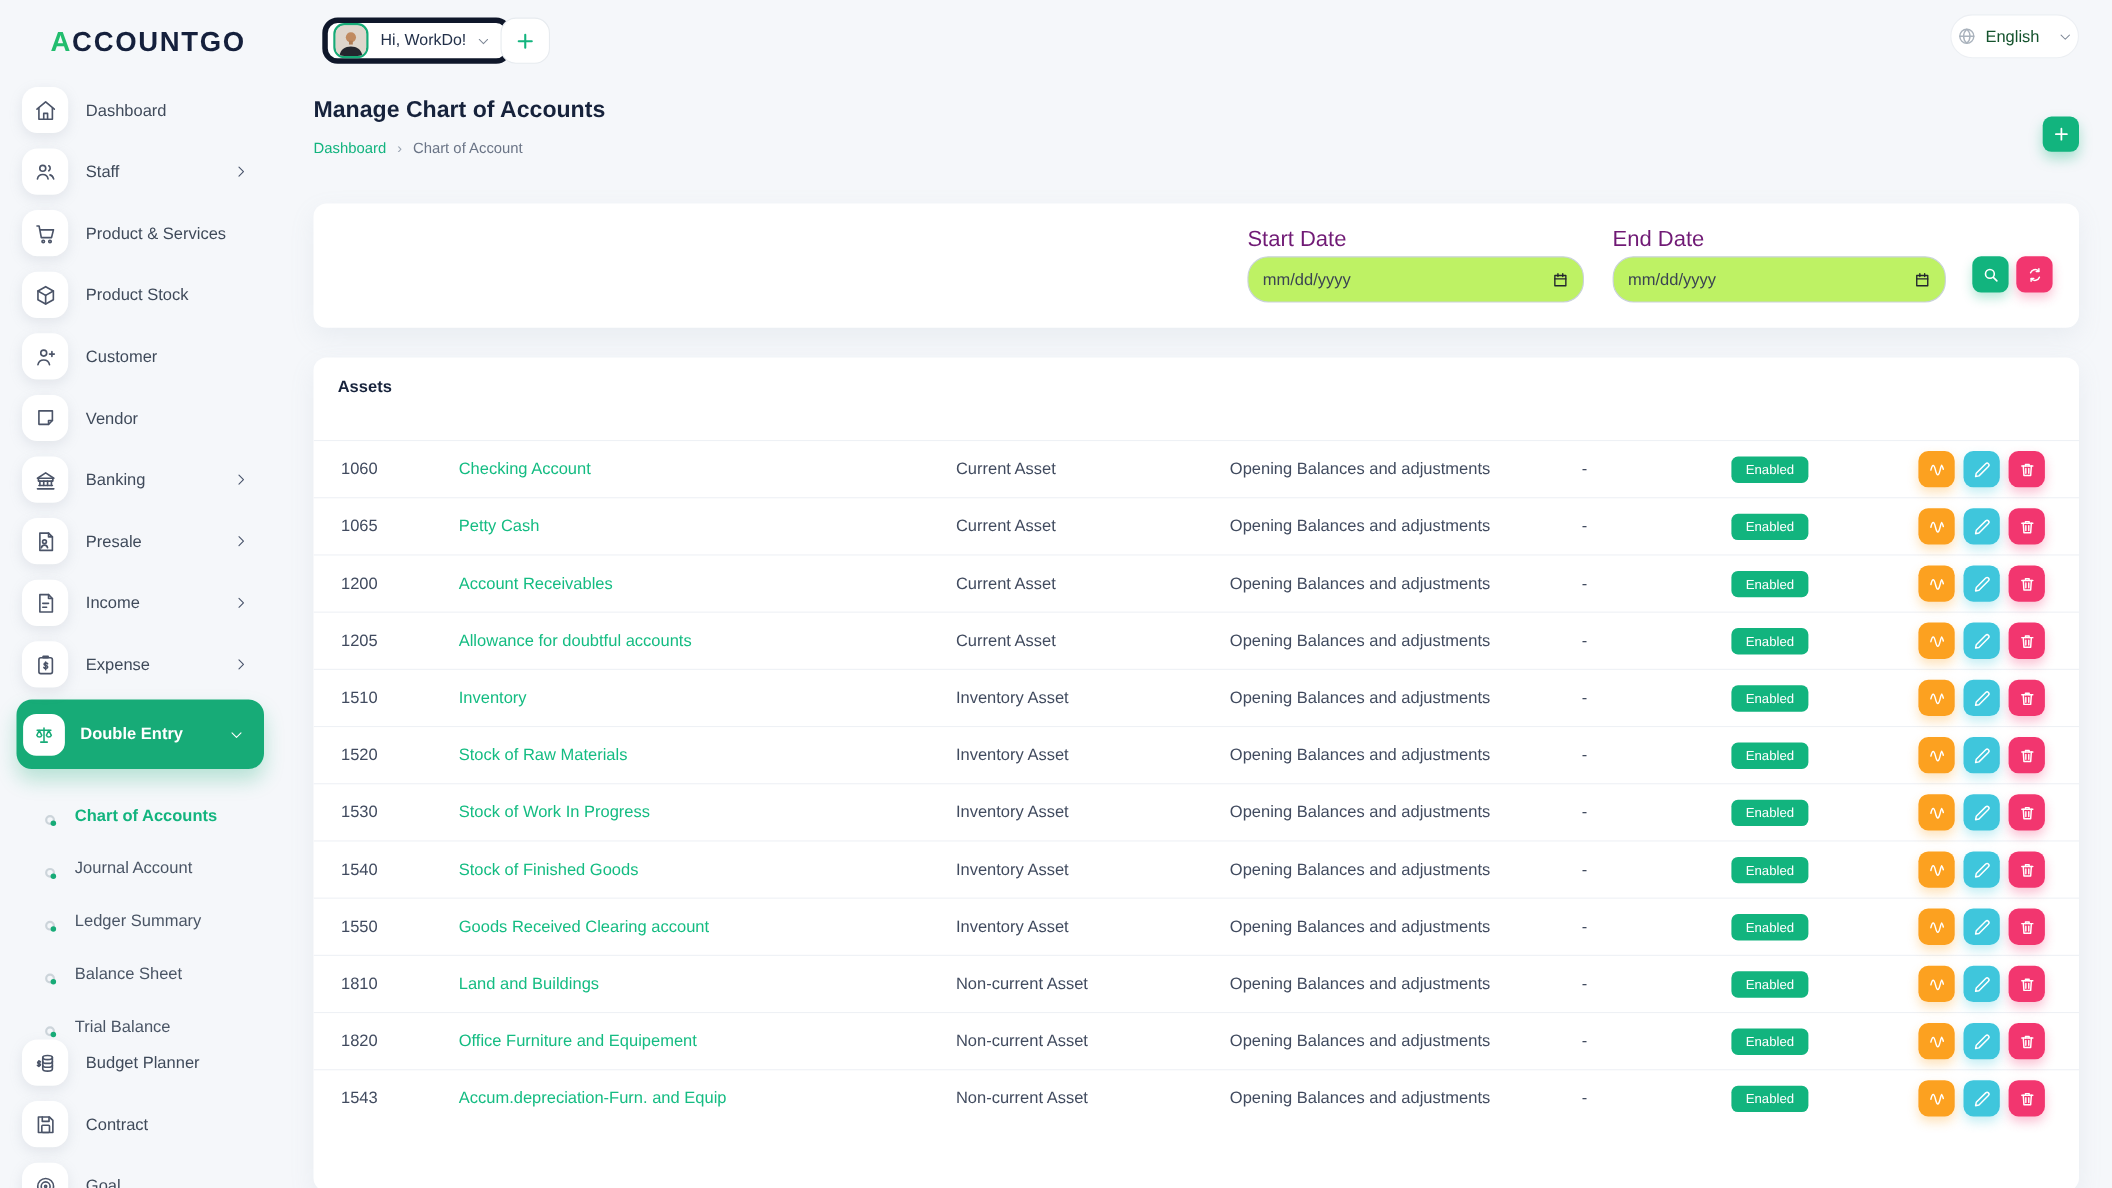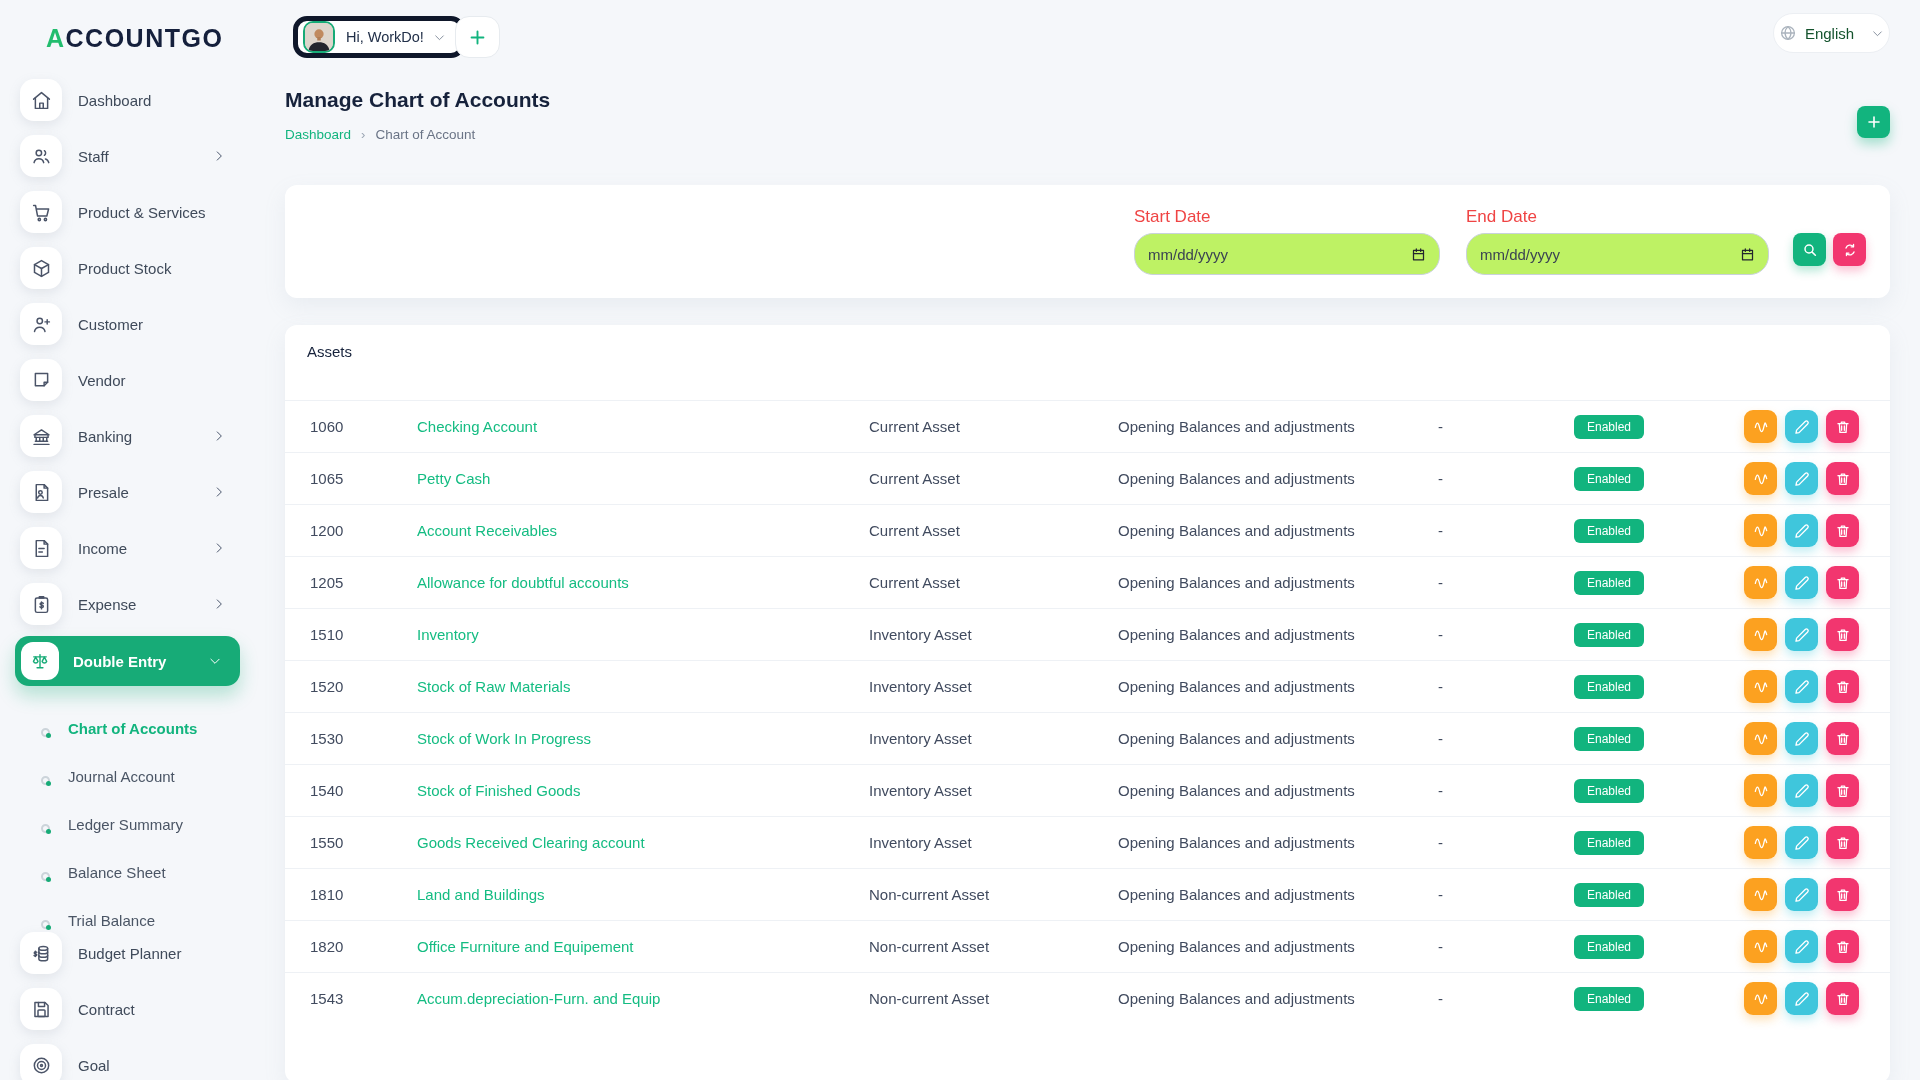--- a/index.html
+++ b/index.html
@@ -10,21 +10,21 @@
   
   .sidebar{position:absolute;left:0;top:0;width:270px;height:1080px}
   .logo{position:absolute;left:46px;top:24px;font-size:25px;font-weight:700;letter-spacing:1.5px;color:#15203c;white-space:nowrap}
   .logo .accent{color:#22bd6e}
   .nav{position:absolute;left:0;top:76px;width:270px}
   .nav-item{height:48px;margin-bottom:8px;display:flex;align-items:center;padding-left:20px;cursor:pointer}
   .tile{width:42px;height:42px;border-radius:14px;background:#fff;box-shadow:0 4px 12px rgba(140,152,164,.18);display:flex;align-items:center;justify-content:center;color:#4b5468;flex:0 0 auto}
   .tile .ic{width:21px;height:21px}
   .nav-label{margin-left:16px;font-size:15px;color:#3f4a5a;font-weight:500;white-space:nowrap}
   .nav-chevron{margin-left:auto;margin-right:44px;width:14px;height:14px;color:#48536a;flex:0 0 auto}
-  .nav-pill{width:225px;height:50px;margin:5px 0 3px 15px;border-radius:14px;background:#17ab77;display:flex;align-items:center;box-shadow:0 10px 18px rgba(23,171,119,.28);cursor:pointer}
+  .nav-pill{width:225px;height:63px;margin:5px 0 3px 15px;border-radius:14px;background:#17ab77;display:flex;align-items:center;box-shadow:0 10px 18px rgba(23,171,119,.28);cursor:pointer}
   .nav-pill .tile{width:38px;height:38px;border-radius:12px;margin-left:6px;box-shadow:none;color:#17ab77}
   .nav-pill .tile .ic{width:20px;height:20px}
   .nav-pill .nav-label{color:#fff;font-weight:700;margin-left:14px}
   .nav-pill .nav-chevron{color:#fff;margin-right:18px}
   .nav-sub{height:48px;display:flex;align-items:flex-end;cursor:pointer}
   .bullet{width:9px;height:9px;border:2px solid #ccd4da;border-radius:50%;margin-left:41px;position:relative;flex:0 0 auto}
   .bullet:after{content:"";position:absolute;width:5px;height:5px;border-radius:50%;background:#17ab77;right:-3px;bottom:-3px}
   .sub-label{margin-left:18px;font-size:15px;color:#4a5565;white-space:nowrap}
   .nav-sub.active .sub-label{color:#12b47e;font-weight:700}
 
@@ -45,35 +45,35 @@
   .breadcrumb{position:absolute;left:285px;top:127px;font-size:13.5px;display:flex;gap:10px;align-items:center}
   .bc-home{color:#12b47e;cursor:pointer}
   .bc-sep{color:#9aa4b2;font-size:13px}
   .bc-current{color:#6a7486}
   .page-add{position:absolute;left:1857px;top:106px;width:33px;height:32px;border-radius:8px;background:#12b47e;color:#fff;display:flex;align-items:center;justify-content:center;box-shadow:0 6px 12px rgba(18,180,126,.35);cursor:pointer}
   .page-add .ic{width:16px;height:16px}
 
   
   .card{position:absolute;background:#fff;border-radius:12px;box-shadow:0 8px 22px rgba(150,165,185,.12)}
   .filter-card{left:285px;top:185px;width:1605px;height:113px}
-  .field-label{position:absolute;font-size:17px;color:#ef4444}
+  .field-label{position:absolute;font-size:20px;color:#701a75}
   .lbl-start{left:849px;top:22px}
   .lbl-end{left:1181px;top:22px}
   .date-input{position:absolute;height:42px;border:1px solid #c9d2da;border-radius:19px;background:#bef264;display:flex;align-items:center;justify-content:space-between;padding:0 13px;font-size:15px;color:#3b4452;cursor:text}
   .inp-start{left:849px;top:48px;width:306px}
   .inp-end{left:1181px;top:48px;width:303px}
   .cal{width:15px;height:15px;color:#23262e}
   .sq-btn{position:absolute;width:33px;height:33px;border-radius:8px;display:flex;align-items:center;justify-content:center;color:#fff;cursor:pointer;border:none}
   .btn-search{left:1508px;top:48px;background:#12b47e;box-shadow:0 5px 10px rgba(18,180,126,.3)}
   .btn-reset{left:1548px;top:48px;background:#f2366f;box-shadow:0 5px 10px rgba(242,54,111,.3)}
   .sq-btn .ic{width:16px;height:16px}
 
   
   .assets-card{left:285px;top:325px;width:1605px;height:758px;overflow:hidden}
-  .section-title{position:absolute;left:22px;top:18px;font-size:15px;font-weight:400;color:#16223b}
+  .section-title{position:absolute;left:22px;top:18px;font-size:15px;font-weight:700;color:#16223b}
   .table{position:absolute;left:0;top:75px;width:1605px}
   .trow,.thead{display:grid;grid-template-columns:107px 452px 249px 320px 136px 170px 1fr;align-items:center;padding-left:25px}
   .thead{height:46px;background:#f7f9fb;font-size:12.5px;font-weight:700;color:#131f38;letter-spacing:.3px}
   .trow{height:52px;border-top:1px solid #eef1f5;font-size:15px;color:#414b5f}
   .name-link{color:#14bc82;cursor:pointer;text-decoration:none}
   .badge{display:inline-block;padding:5px 13px;border-radius:6px;background:#12b47e;color:#fff;font-size:12px}
   .actions{display:flex;gap:8px}
   .act{width:33px;height:33px;border-radius:9px;display:flex;align-items:center;justify-content:center;color:#fff;cursor:pointer}
   .act .ic{width:16px;height:16px}
   .act.warn{background:#fca120;box-shadow:0 5px 10px rgba(252,161,32,.3)}

